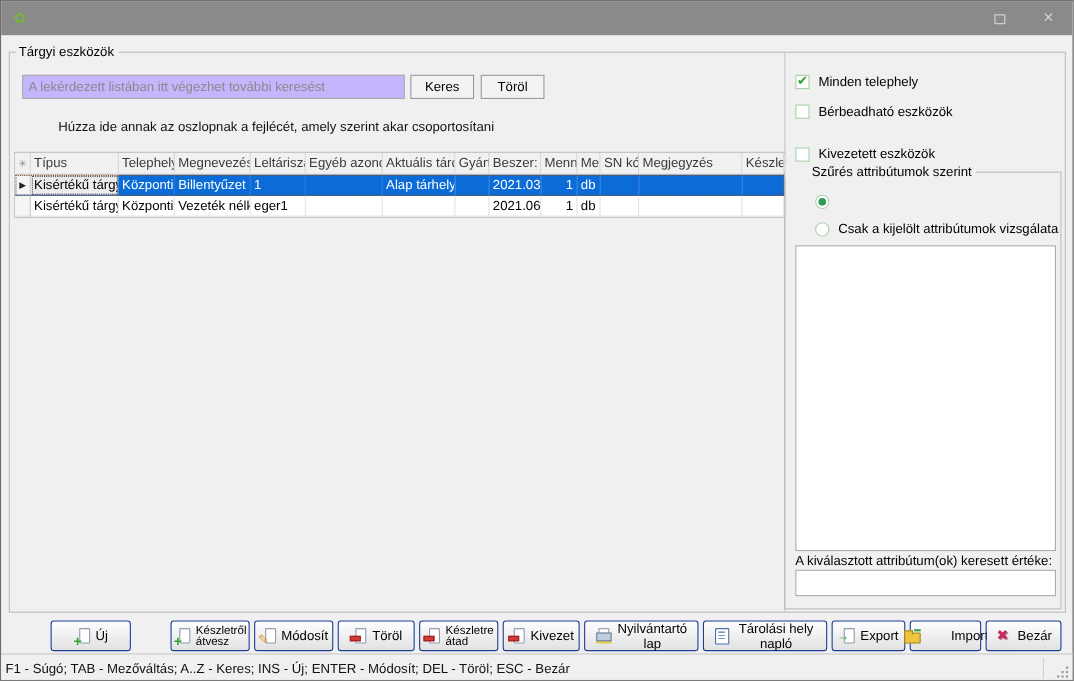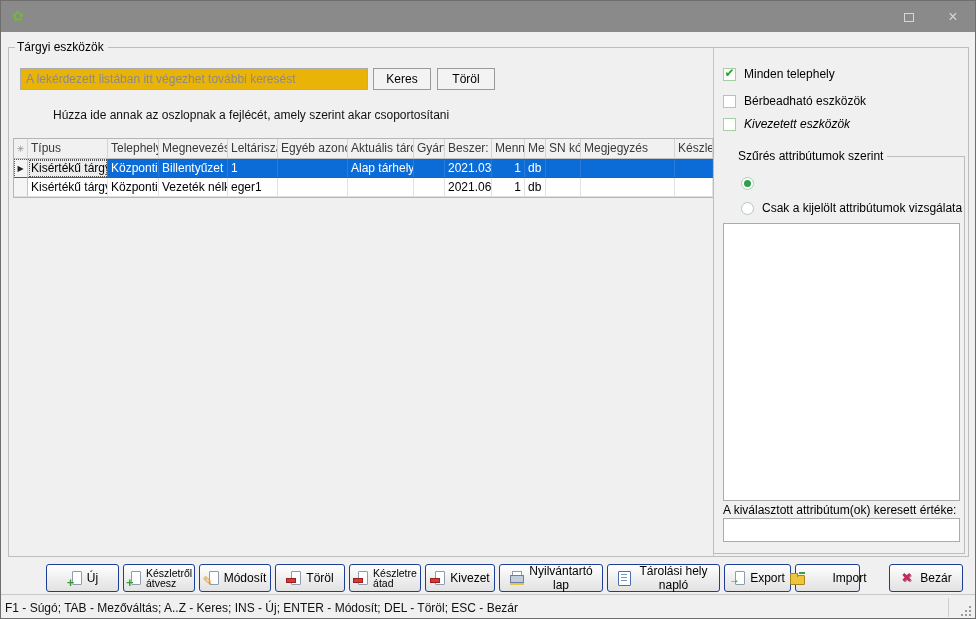--- a/index.html
+++ b/index.html
@@ -14,21 +14,21 @@
   .wbtn.max{right:52px;}
   .wbtn.close{right:8px;font-size:16px;line-height:16px;}
   .maxglyph{width:10px;height:9px;border:1px solid #d6d6d6;display:inline-block;}
 
   
   .gbox{position:absolute;border:1px solid #bdbdbd;}
   .glabel{position:absolute;top:-8px;left:6px;background:#f0f0f0;padding:0 4px 0 2px;font-size:12px;white-space:nowrap;}
   .vsep{position:absolute;left:712px;top:47px;height:509px;border-left:1px solid #c6c6c6;}
 
   
-  .search-input{position:absolute;left:19px;top:67px;width:348px;height:22px;border:1px solid #ababab;background:#eab308;padding:2px 5px;font-size:12px;color:#222;}
+  .search-input{position:absolute;left:19px;top:67px;width:348px;height:22px;border:1px solid #ababab;background:#c4b5fd;padding:2px 5px;font-size:12px;color:#222;}
   .search-input::placeholder{color:#8a8a8a;opacity:1;}
   .flatbtn{position:absolute;top:67px;height:22px;background:#f3f3f3;border:1px solid #9a9a9a;font-size:12px;color:#000;text-align:center;padding:0;}
   #btn-keres{left:372px;width:58px;}
   #btn-torol{left:436px;width:58px;}
   .hint{position:absolute;left:20px;top:107px;font-size:12px;color:#111;white-space:nowrap;margin-left:32px;}
 
   
   .grid{position:absolute;left:12px;top:137px;width:701px;border:1px solid #b5b5b5;background:#fff;}
   .grow,.ghead{display:flex;flex-wrap:nowrap;}
   .ghead{height:20px;background:#f1f1f1;}
@@ -164,21 +164,21 @@
       <div class="cbrow" style="top: 66px;">
         <span class="cb">
           <span class="mark">✔</span>
         </span>
         <span>Minden telephely</span>
       </div>
       <div class="cbrow" style="top: 93px;">
         <span class="cb"></span>
         <span>Bérbeadható eszközök</span>
       </div>
-      <div class="cbrow" style="top: 116px; font-style: italic;">
+      <div class="cbrow" style="top: 132px;">
         <span class="cb"></span>
         <span>Kivezetett eszközök</span>
       </div>
     </div>
 
   <div class="gbox" style="left:712px;top:155px;width:252px;height:398px;">
     <span class="glabel" style="left:0;padding-left:24px;">Szűrés attribútumok szerint</span>
   </div>
   <div id="attr-radios">
       <div class="cbrow" style="top: 176px; left: 740px;">
@@ -194,21 +194,21 @@
   <div class="attr-list"></div>
   <div class="attr-val-label">A kiválasztott attribútum(ok) keresett értéke:</div>
   <input class="attr-val-input" type="text" style="">
 
   <div class="toolbar">
     <span id="toolbar-left" style="display:flex;align-items:center;">
         <button class="tbtn" style="width: 73px; margin-left: 35px;">
           <span class="icn i-docplus"></span>
           <span>Új</span>
         </button>
-        <button class="tbtn" style="width: 72px;">
+        <button class="tbtn" style="width: 72px; margin-left: 32px;">
           <span class="icn i-docplus"></span>
           <span class="twrap">Készletről
 átvesz</span>
         </button>
         <button class="tbtn" style="width: 72px;">
           <span class="icn i-docedit"></span>
           <span>Módosít</span>
         </button>
         <button class="tbtn" style="width: 70px;">
           <span class="icn i-docminus"></span>

